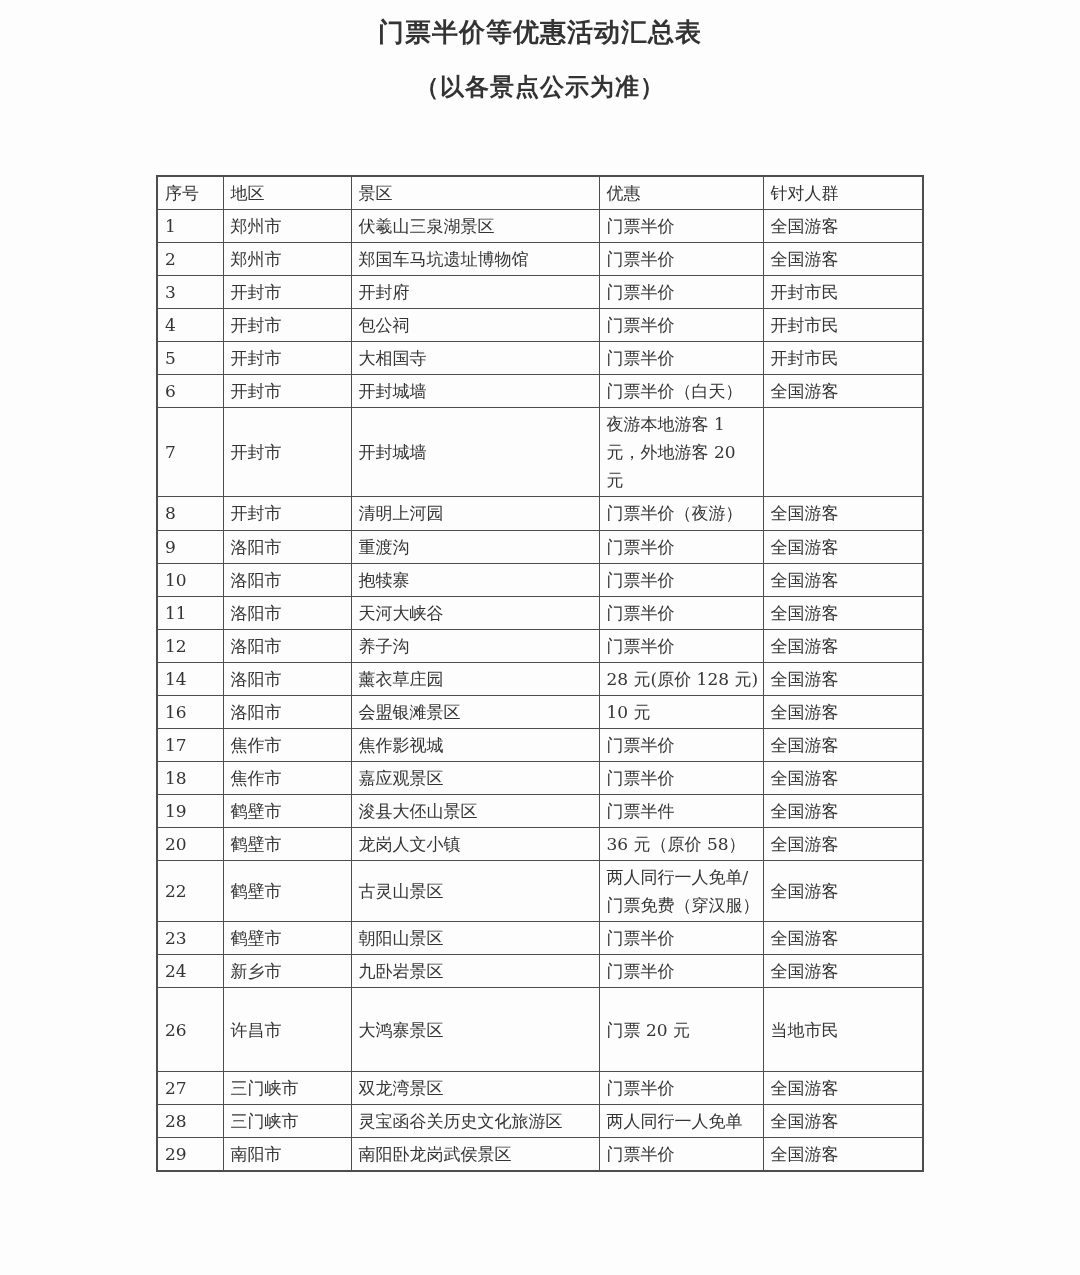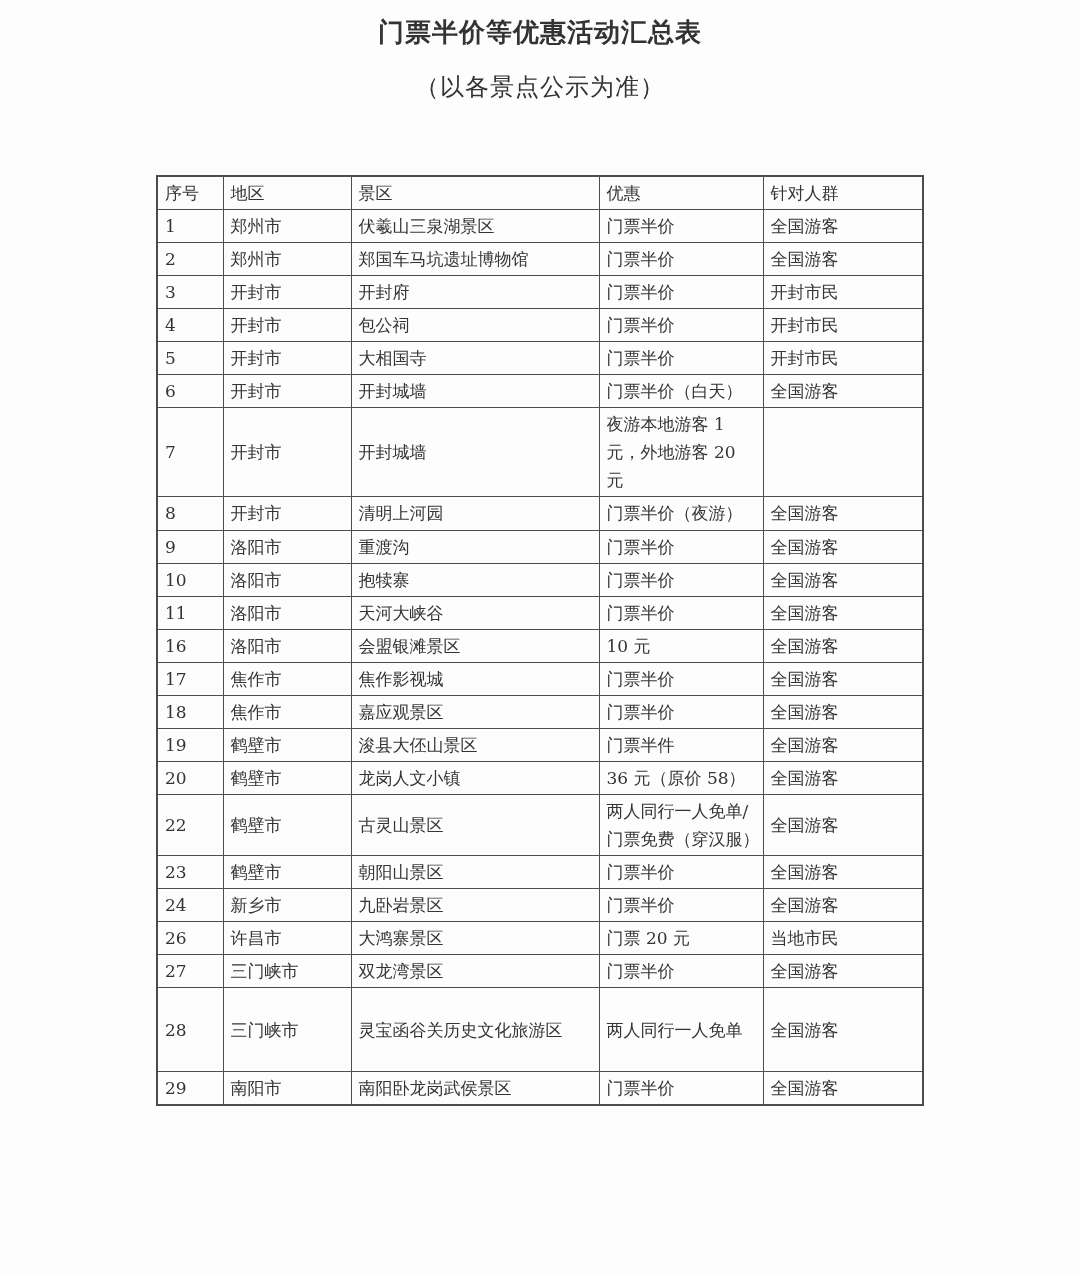--- a/index.html
+++ b/index.html
@@ -20,21 +20,21 @@
     font-weight: bold;
     letter-spacing: 1px;
     color: #333;
   }
   .page-subtitle {
     position: absolute;
     top: 71px; left: 0;
     width: 100%;
     text-align: center;
     font-size: 24px;
-    font-weight: normal;
+    font-weight: bold;
     letter-spacing: 1px;
     color: #333;
   }
   table.summary {
     position: absolute;
     left: 156px; top: 175px;
     width: 766px;
     border-collapse: collapse;
     table-layout: fixed;
     border: 2px solid #4d4d4d;
@@ -159,20 +159,34 @@
         <td>全国游客</td>
       </tr>
       <tr>
         <td>11</td>
         <td>洛阳市</td>
         <td>天河大峡谷</td>
         <td>门票半价</td>
         <td>全国游客</td>
       </tr>
       <tr>
+        <td>12</td>
+        <td>洛阳市</td>
+        <td>养子沟</td>
+        <td>门票半价</td>
+        <td>全国游客</td>
+      </tr>
+      <tr>
+        <td>14</td>
+        <td>洛阳市</td>
+        <td>薰衣草庄园</td>
+        <td>28 元(原价 128 元)</td>
+        <td>全国游客</td>
+      </tr>
+      <tr>
         <td>16</td>
         <td>洛阳市</td>
         <td>会盟银滩景区</td>
         <td>10 元</td>
         <td>全国游客</td>
       </tr>
       <tr>
         <td>17</td>
         <td>焦作市</td>
         <td>焦作影视城</td>

